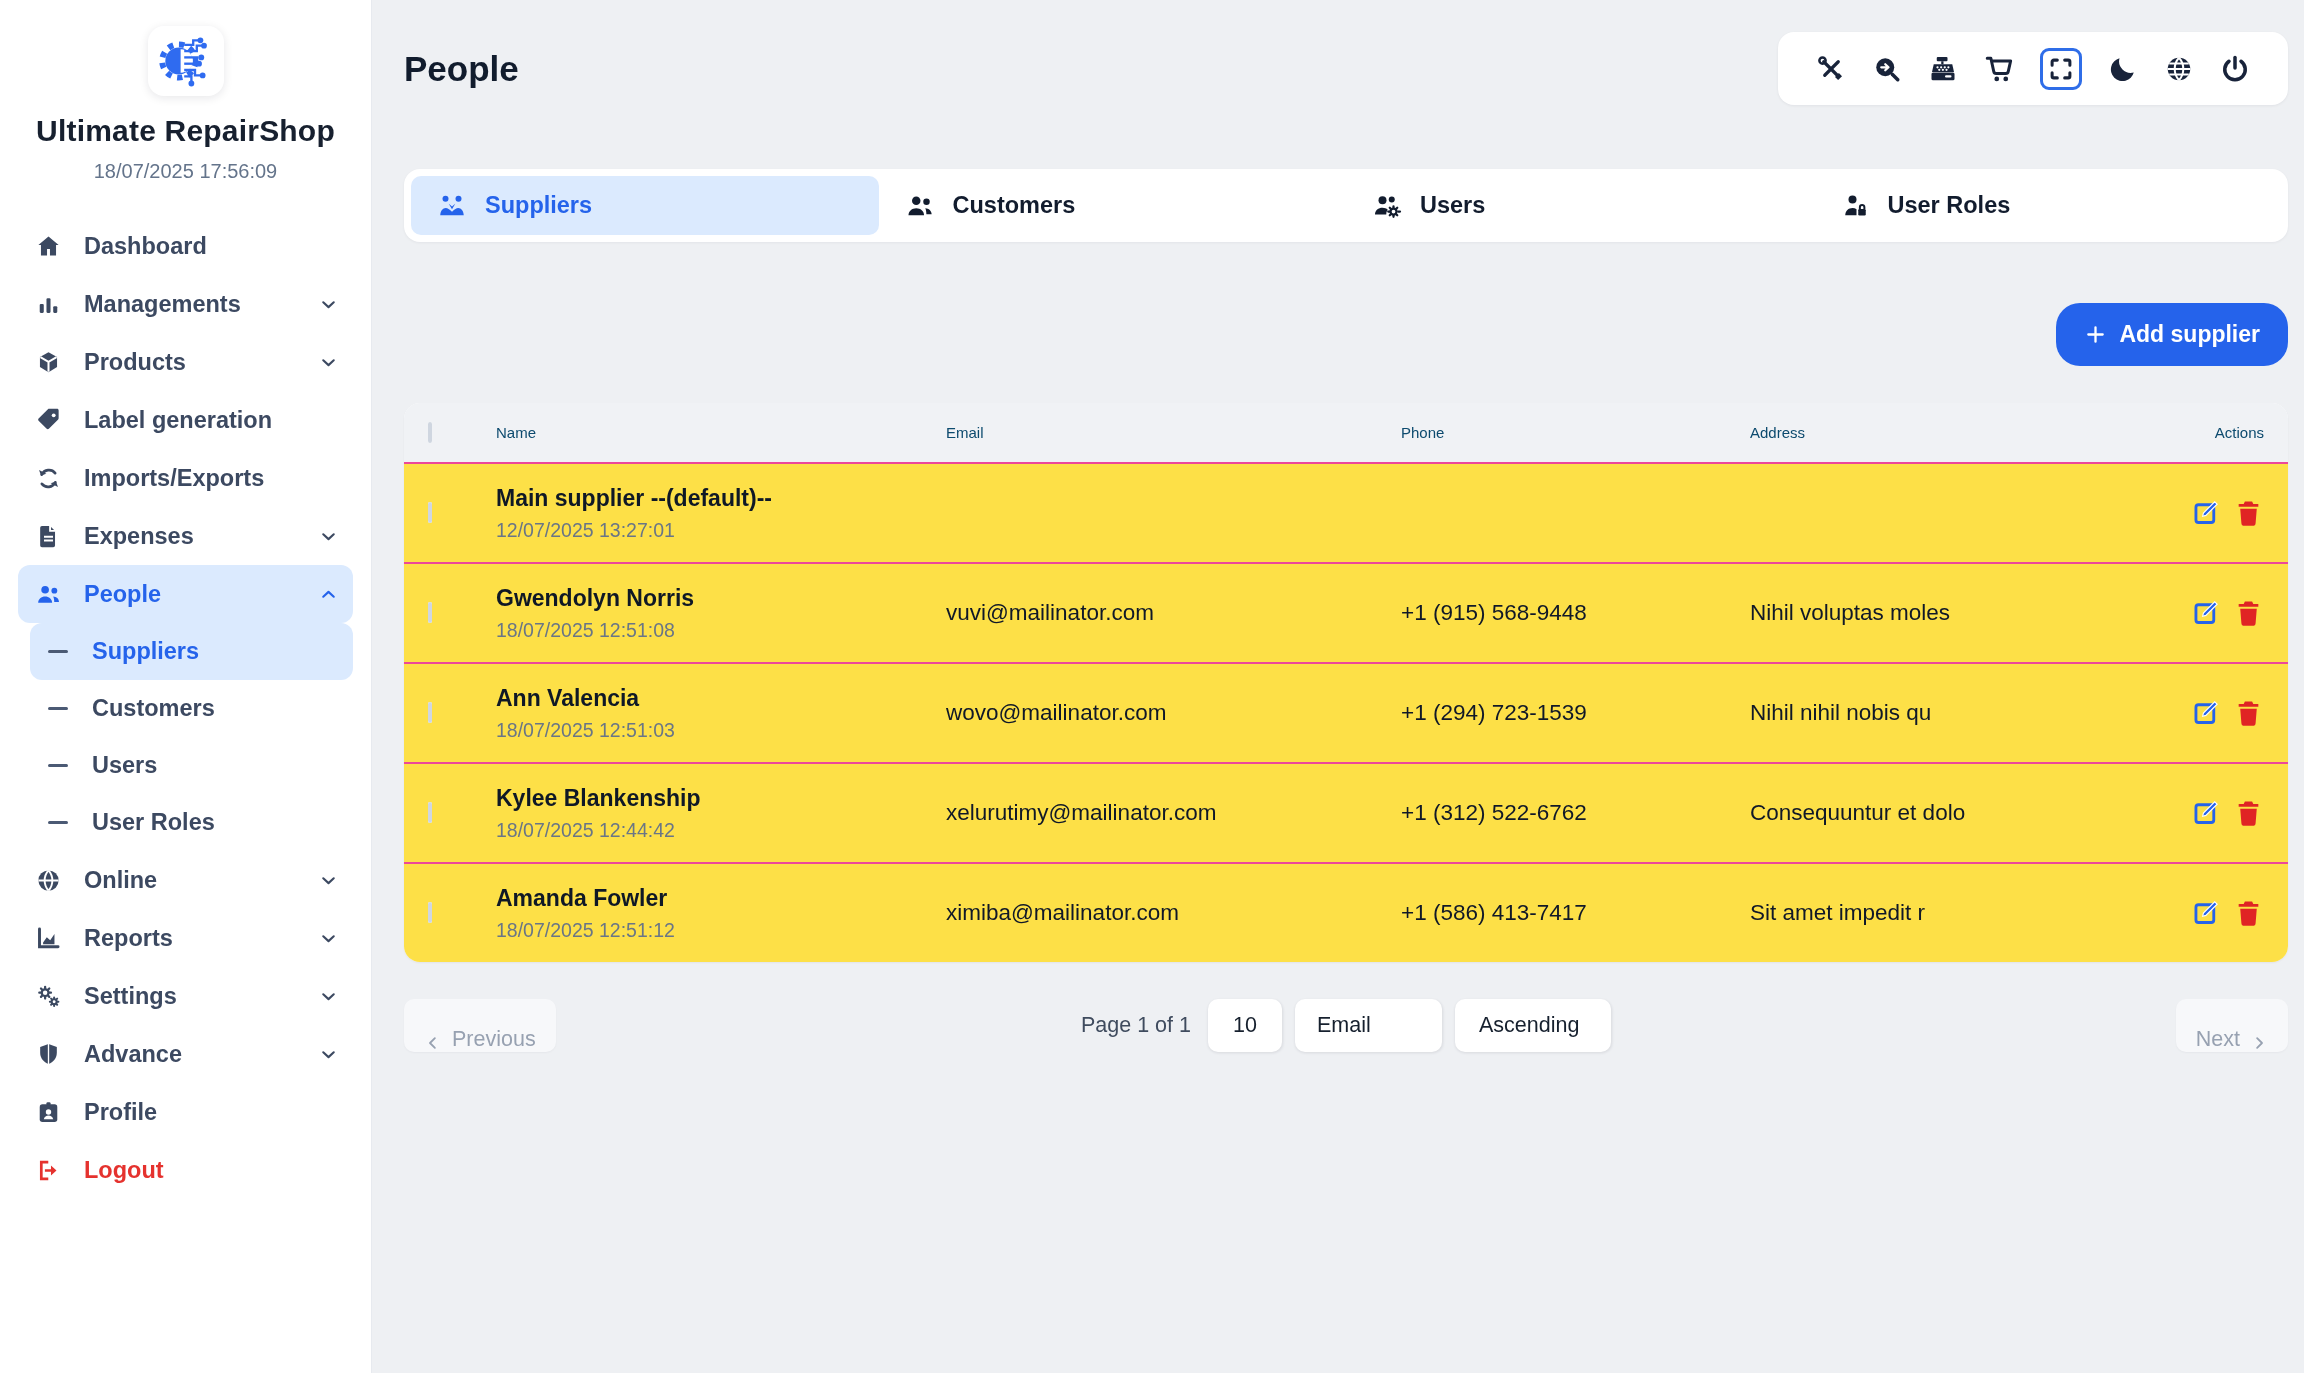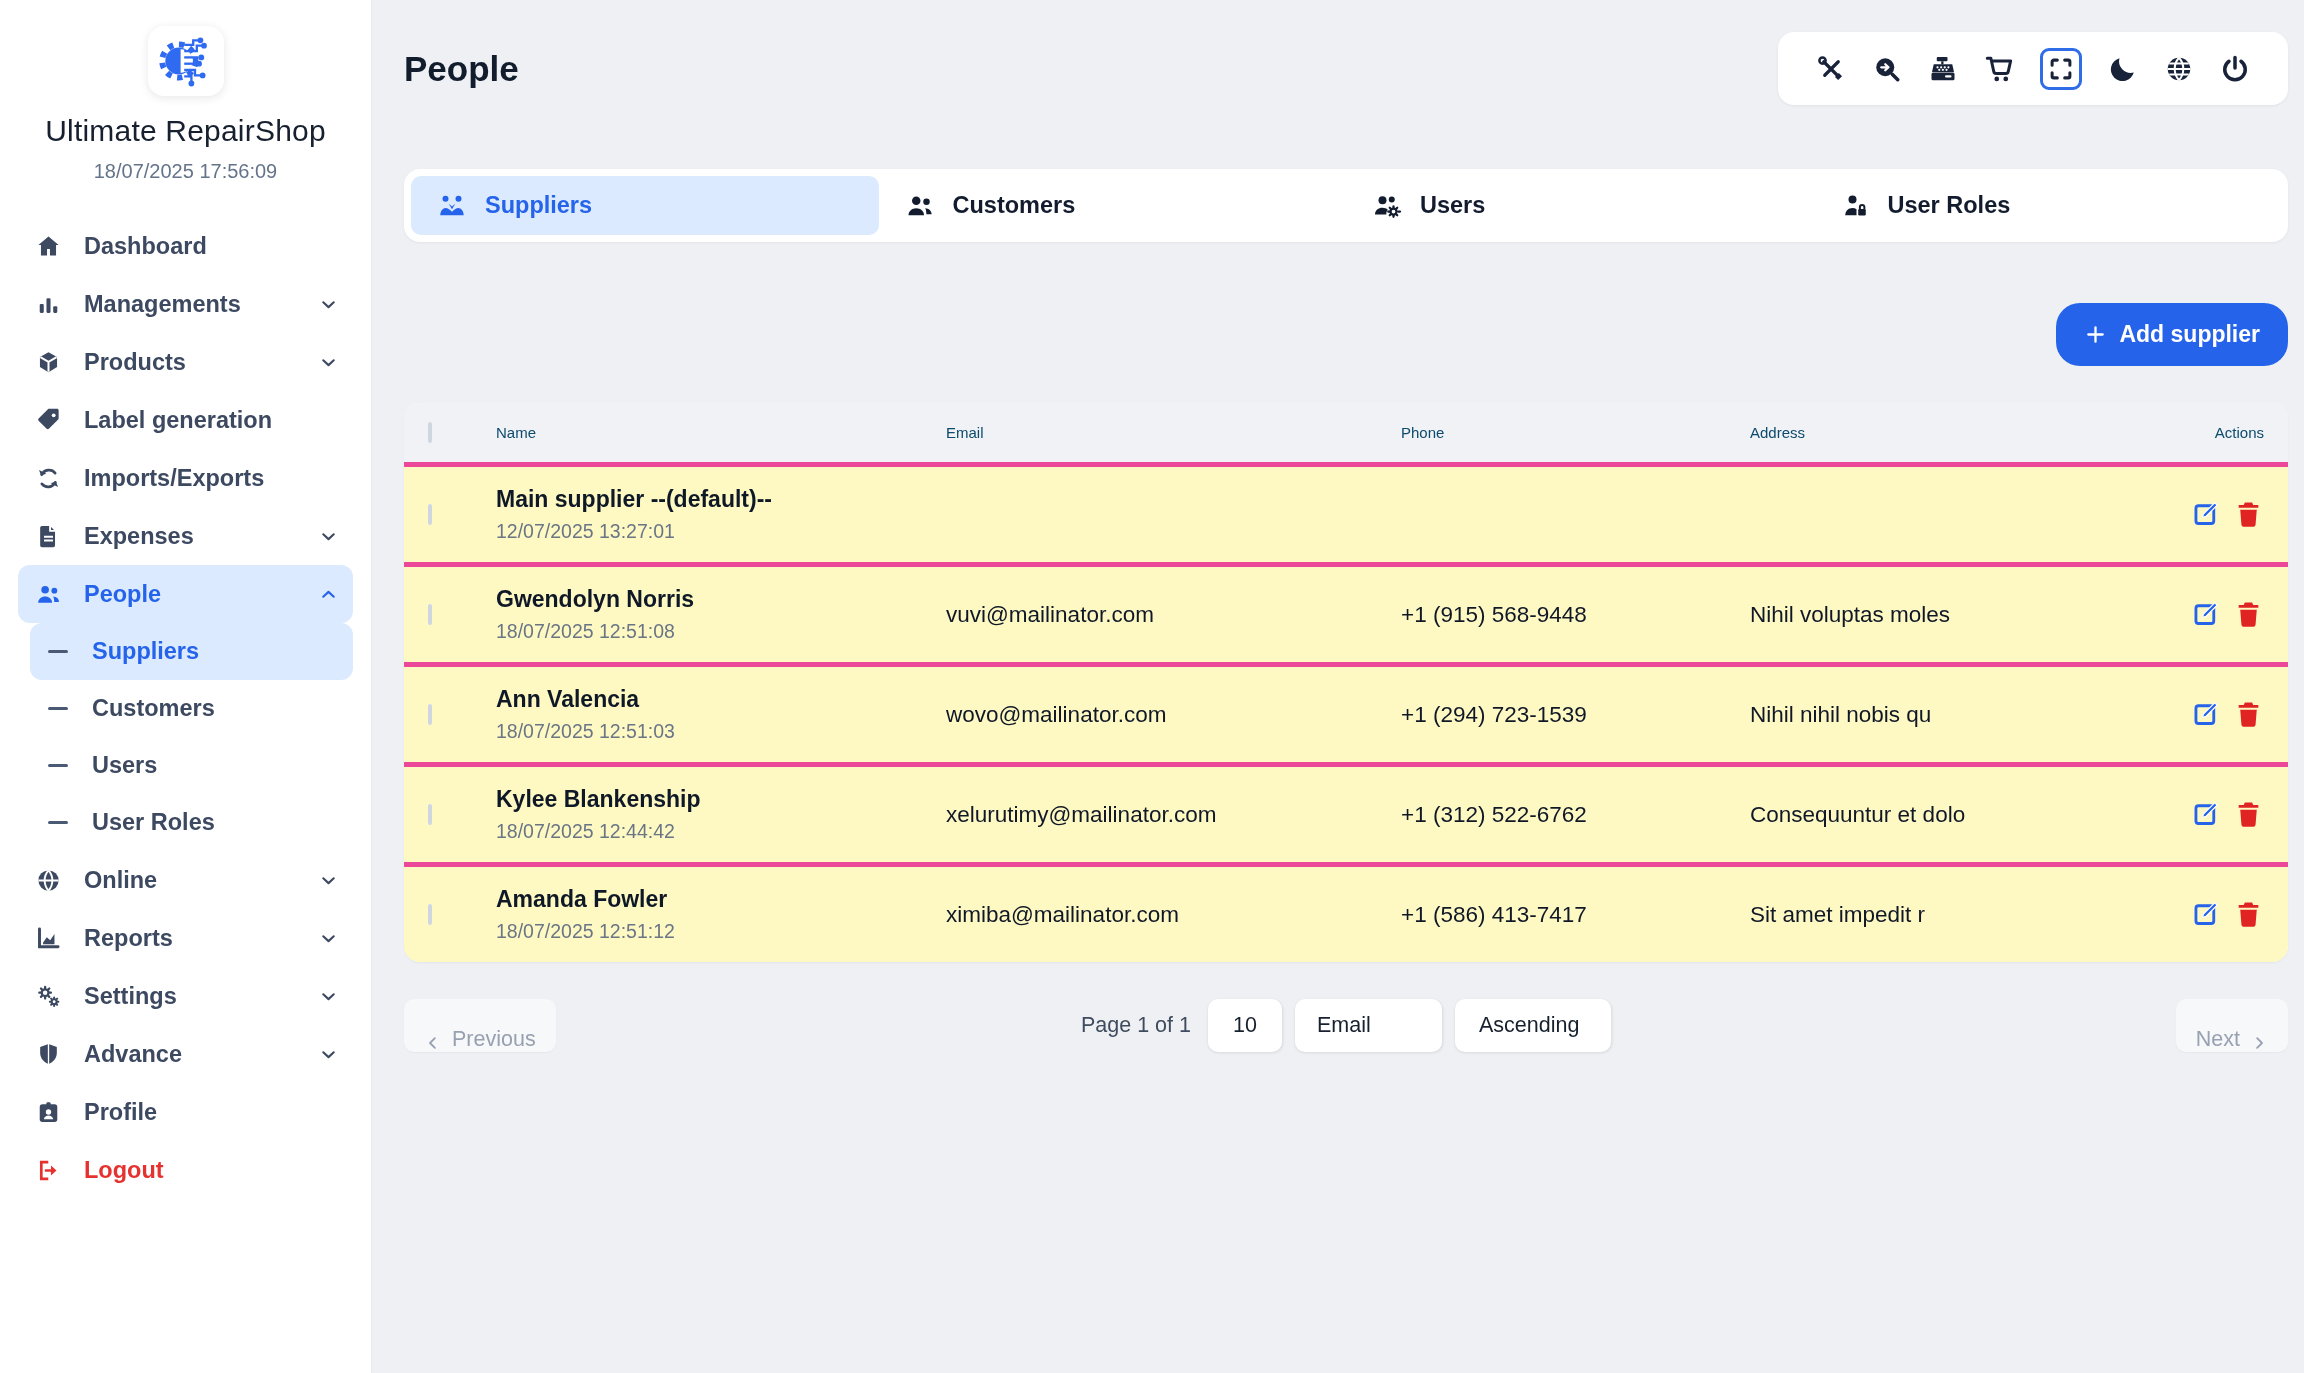--- a/index.html
+++ b/index.html
@@ -20,21 +20,21 @@
     padding:26px 18px 0 18px;
   }
   .logo-tile {
     width:76px; height:70px; margin:0 auto;
     background:#fff; border-radius:16px;
     box-shadow:0 2px 10px rgba(15,23,42,.10);
     display:flex; align-items:center; justify-content:center;
   }
   .brand-title {
     margin-top:18px; text-align:center;
-    font-size:30px; font-weight:400; color:#17202f; letter-spacing:.2px;
+    font-size:30px; font-weight:700; color:#17202f; letter-spacing:.2px;
   }
   .brand-date {
     margin-top:12px; text-align:center;
     font-size:20px; color:#64748b;
   }
   .nav { margin-top:34px; }
   .nav-item {
     height:58px; display:flex; align-items:center;
     padding:0 14px 0 17px; border-radius:12px;
     color:#3c4961; cursor:pointer;
@@ -116,21 +116,21 @@
     box-shadow:0 1px 2px rgba(15,23,42,.05);
   }
   .tgrid {
     display:grid;
     grid-template-columns:68px 450px 455px 349px 440px 1fr;
     align-items:center; padding:0 24px;
   }
   .thead { background:#f0f2f5; height:59px; }
   .th { font-size:15px; font-weight:400; color:#0c4a6e; }
   .th-actions { text-align:right; }
-  .trow { height:100px; border-top:5px solid #ec4899; background:#fef9c3; }
+  .trow { height:100px; border-top:2px solid #ec4899; background:#fde047; }
   .cell { font-size:22.5px; color:#101828; }
   .name-cell .row-name { font-size:23px; font-weight:600; color:#0f1826; }
   .name-cell .row-date { margin-top:7px; font-size:19.5px; color:#6a7686; }
   .actions-cell { display:flex; justify-content:flex-end; column-gap:12px; }
   .act-icon { width:31px; height:31px; cursor:pointer; }
   .edit-icon { color:#2563eb; }
   .trash-icon { color:#e02424; }
   .checkbox {
     width:24px; height:24px; border:2px solid #cfd6e0; border-radius:6px;
     background:#fff; cursor:pointer;

